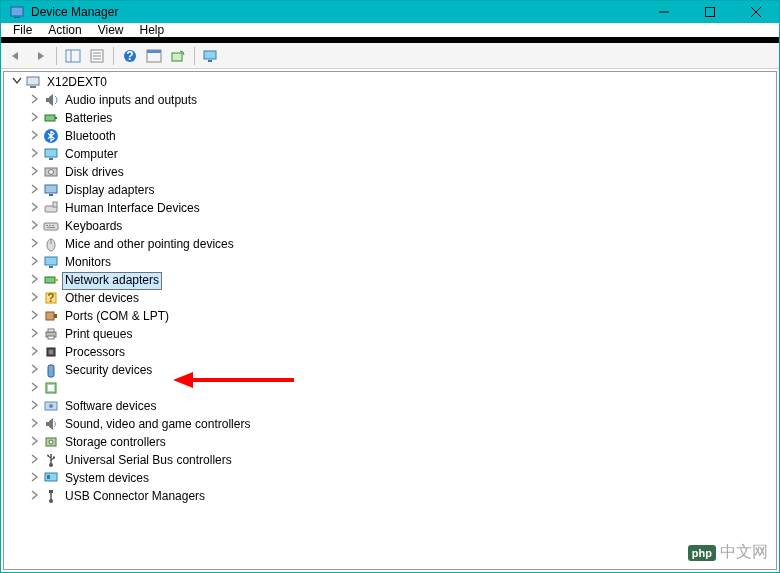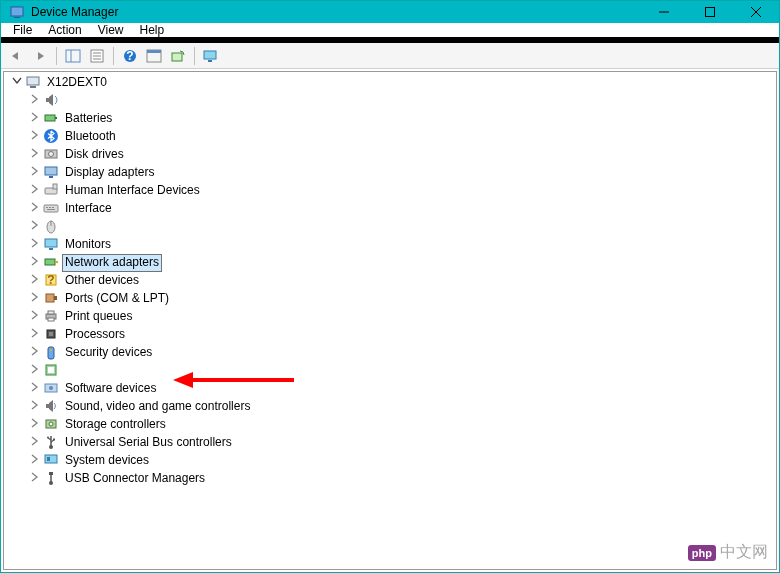--- a/index.html
+++ b/index.html
@@ -40,21 +40,21 @@
 }
 
 .watermark {
   position: absolute;
   right: 12px; bottom: 10px;
   display: flex; align-items: center;
   opacity: 0.85;
   gap: 4px;
   pointer-events: none;
 }
-.watermark .ele { background:#701a75; color:#fff; font-weight:bold; padding:2px 4px; border-radius:3px; font-size:11px;}
+.watermark .ele { background:#14532d; color:#fff; font-weight:bold; padding:2px 4px; border-radius:3px; font-size:11px;}
 .watermark .txt { color:#999; font-size:16px; font-weight:500;}
 </style>
 </head>
 <body>
 
 <div class="window">
 
   <div class="titlebar">
     <span class="app-icon">
       <svg width="16" height="16" viewBox="0 0 16 16">
@@ -166,20 +166,21 @@
               <path d="M2,1 L7,5 L2,9" fill="none" stroke="#808080" stroke-width="1.3"></path>
             </svg>
           </span>
           <span class="icon">
             <svg width="16" height="16">
               <rect x="3" y="6" width="3" height="4" fill="#777"></rect>
               <polygon points="6,5 10,2 10,14 6,11" fill="#777"></polygon>
               <path d="M12,4 A5,5 0 0 1 12,12" fill="none" stroke="#5a8dc4"></path>
             </svg>
           </span>
+          <span class="lbl">Audio inputs and outputs</span>
         </div>
         <div class="tree-row indent1">
           <span class="exp">
             <svg width="10" height="10">
               <path d="M2,1 L7,5 L2,9" fill="none" stroke="#808080" stroke-width="1.3"></path>
             </svg>
           </span>
           <span class="icon">
             <svg width="16" height="16">
               <rect x="2" y="5" width="10" height="6" fill="#7fc97f" stroke="#2a7a2a"></rect>
@@ -194,20 +195,34 @@
               <path d="M2,1 L7,5 L2,9" fill="none" stroke="#808080" stroke-width="1.3"></path>
             </svg>
           </span>
           <span class="icon">
             <svg width="16" height="16">
               <circle cx="8" cy="8" r="7" fill="#2277dd"></circle>
               <path d="M8,3 L11,5.5 L8,8 L11,10.5 L8,13 L8,3 M5,5.5 L8,8 M5,10.5 L8,8" stroke="#fff" fill="none" stroke-width="1.2"></path>
             </svg>
           </span>
           <span class="lbl">Bluetooth</span>
+        </div>
+        <div class="tree-row indent1">
+          <span class="exp">
+            <svg width="10" height="10">
+              <path d="M2,1 L7,5 L2,9" fill="none" stroke="#808080" stroke-width="1.3"></path>
+            </svg>
+          </span>
+          <span class="icon">
+            <svg width="16" height="16">
+              <rect x="2" y="3" width="12" height="8" fill="#8cd5f0" stroke="#3a7aaa"></rect>
+              <rect x="6" y="12" width="4" height="2" fill="#3a7aaa"></rect>
+            </svg>
+          </span>
+          <span class="lbl">Computer</span>
         </div>
         <div class="tree-row indent1">
           <span class="exp">
             <svg width="10" height="10">
               <path d="M2,1 L7,5 L2,9" fill="none" stroke="#808080" stroke-width="1.3"></path>
             </svg>
           </span>
           <span class="icon">
             <svg width="16" height="16">
               <rect x="2" y="4" width="12" height="8" fill="#ccc" stroke="#777"></rect>
@@ -252,34 +267,35 @@
           </span>
           <span class="icon">
             <svg width="16" height="16">
               <rect x="1" y="5" width="14" height="7" rx="1" fill="#ddd" stroke="#888"></rect>
               <rect x="3" y="7" width="2" height="1" fill="#888"></rect>
               <rect x="6" y="7" width="2" height="1" fill="#888"></rect>
               <rect x="9" y="7" width="2" height="1" fill="#888"></rect>
               <rect x="4" y="9" width="8" height="1" fill="#888"></rect>
             </svg>
           </span>
-          <span class="lbl">Interface</span>
+          <span class="lbl">Keyboards</span>
         </div>
         <div class="tree-row indent1">
           <span class="exp">
             <svg width="10" height="10">
               <path d="M2,1 L7,5 L2,9" fill="none" stroke="#808080" stroke-width="1.3"></path>
             </svg>
           </span>
           <span class="icon">
             <svg width="16" height="16">
               <ellipse cx="8" cy="9" rx="4" ry="6" fill="#ddd" stroke="#888"></ellipse>
               <line x1="8" y1="3" x2="8" y2="8" stroke="#888"></line>
             </svg>
           </span>
+          <span class="lbl">Mice and other pointing devices</span>
         </div>
         <div class="tree-row indent1">
           <span class="exp">
             <svg width="10" height="10">
               <path d="M2,1 L7,5 L2,9" fill="none" stroke="#808080" stroke-width="1.3"></path>
             </svg>
           </span>
           <span class="icon">
             <svg width="16" height="16">
               <rect x="2" y="3" width="12" height="8" fill="#8cd5f0" stroke="#3a7aaa"></rect>

